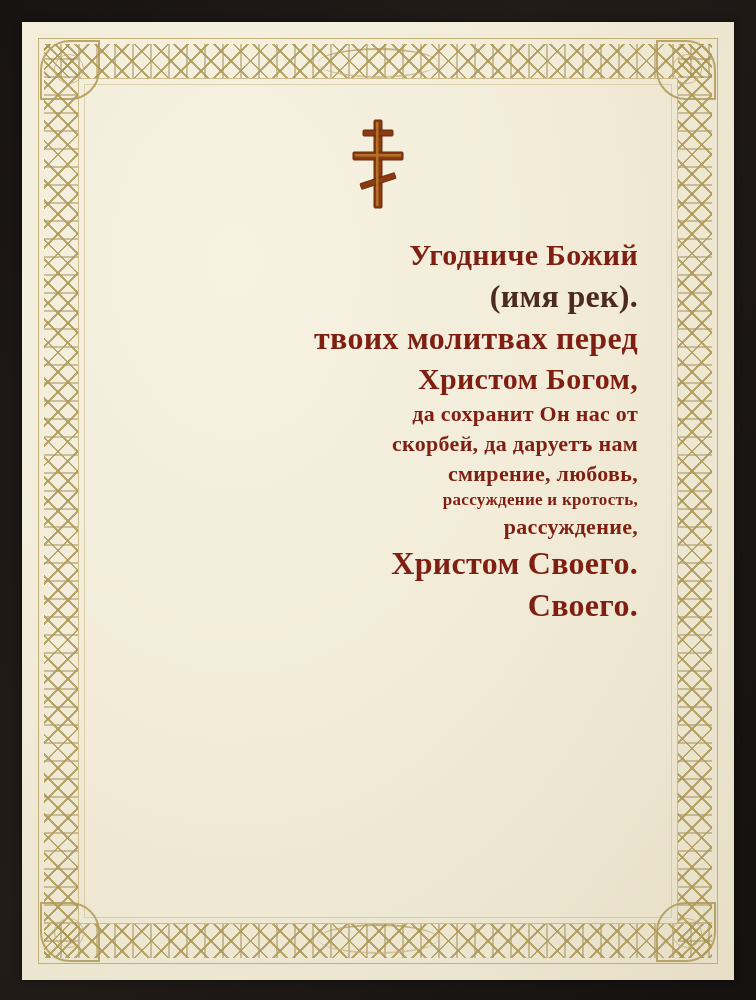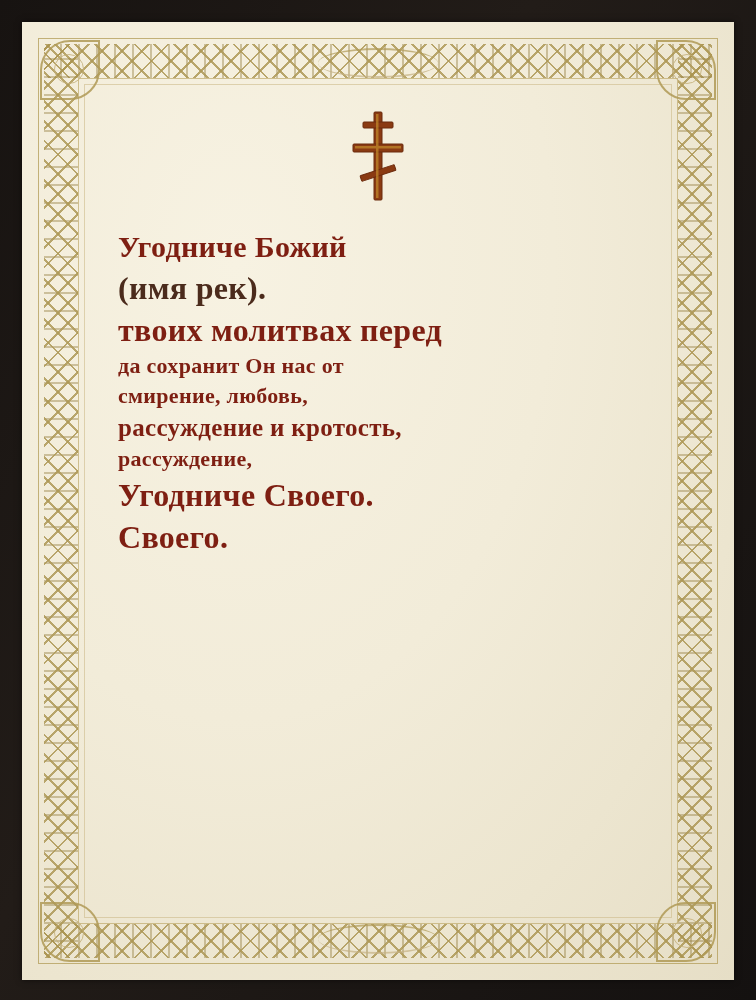--- a/index.html
+++ b/index.html
@@ -123,43 +123,43 @@
     border-radius: 50%;
     opacity: 0.7;
   }
   .flourish.top { top: 10px; }
   .flourish.bottom { bottom: 10px; }
 
   
   #prayer-content {
     position: absolute;
     left: 96px;
-    top: 84px;
+    top: 92px;
     width: 520px;
-    text-align: left;
+    text-align: right;
   }
 
   #cross-icon {
     display: block;
     margin: 0 auto 22px auto;
   }
 
   .prayer-line {
     color: #7e1f12;
     font-family: "Liberation Serif", serif;
     font-weight: bold;
     letter-spacing: 0.3px;
     line-height: 1.26;
     margin: 0 0 2px 0;
     white-space: nowrap;
   }
   .size-xl { font-size: 30px; }
   .size-lg { font-size: 32px; }
   .size-md { font-size: 22px; }
-  .size-sm { font-size: 25px; }
+  .size-sm { font-size: 17px; }
   .brown {
     color: #4b2b1c;
   }
 </style>
 </head>
 <body>
 
 <div id="card-backdrop"></div>
 
 <div id="prayer-card">
@@ -191,21 +191,23 @@
       </g>
       <g fill="#c8922f" opacity="0.65">
         <rect x="29" y="8" width="2.5" height="84"></rect>
         <rect x="8" y="40" width="46" height="2.5"></rect>
       </g>
     </svg>
 
     <p class="prayer-line size-xl">Угодниче Божий</p>
     <p class="prayer-line size-lg brown">(имя рек).</p>
     <p class="prayer-line size-lg">твоих молитвах перед</p>
+    <p class="prayer-line size-xl">Христом Богом,</p>
     <p class="prayer-line size-md">да сохранит Он нас от</p>
+    <p class="prayer-line size-md">скорбей, да даруетъ нам</p>
     <p class="prayer-line size-md">смирение, любовь,</p>
     <p class="prayer-line size-sm">рассуждение и кротость,</p>
     <p class="prayer-line size-md">рассуждение,</p>
-    <p class="prayer-line size-lg">Угодниче Своего.</p>
+    <p class="prayer-line size-lg">Христом Своего.</p>
     <p class="prayer-line size-lg">Своего.</p>
 
   </div>
 </div>
 
 </body></html>

